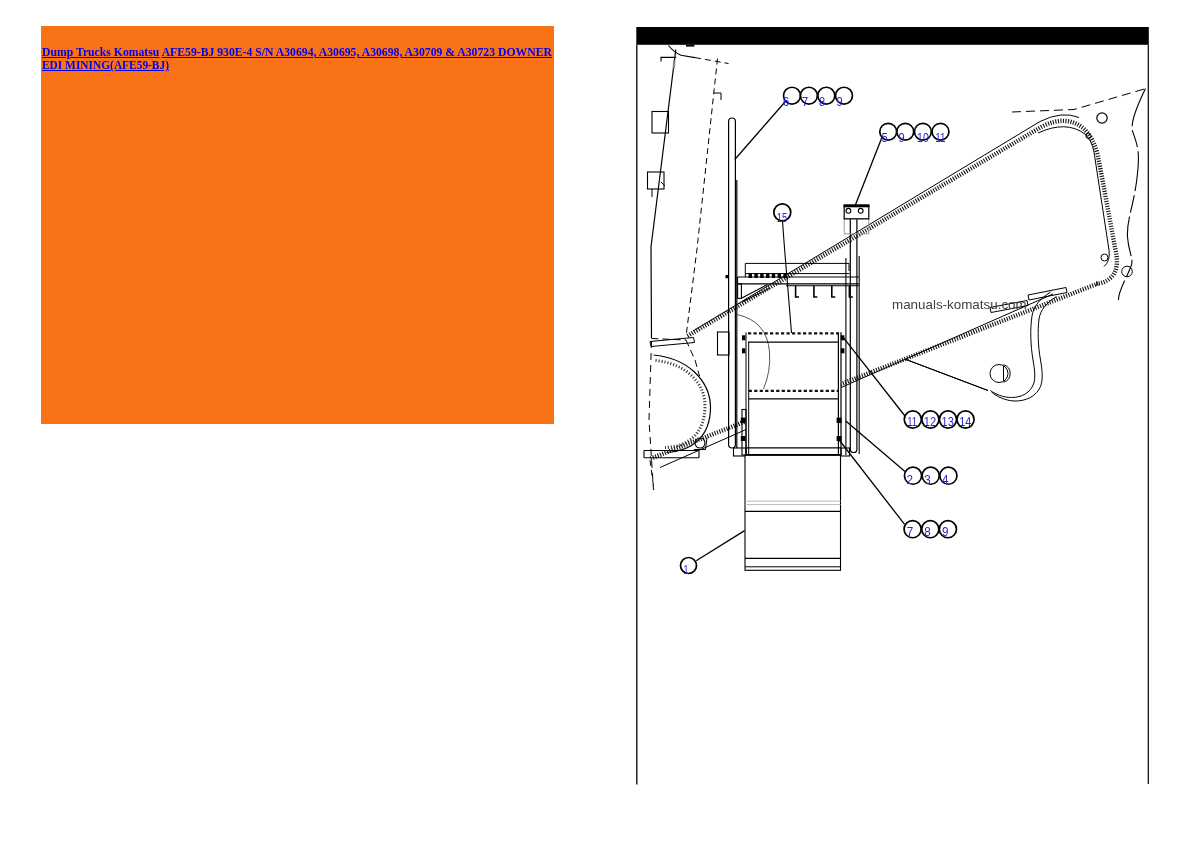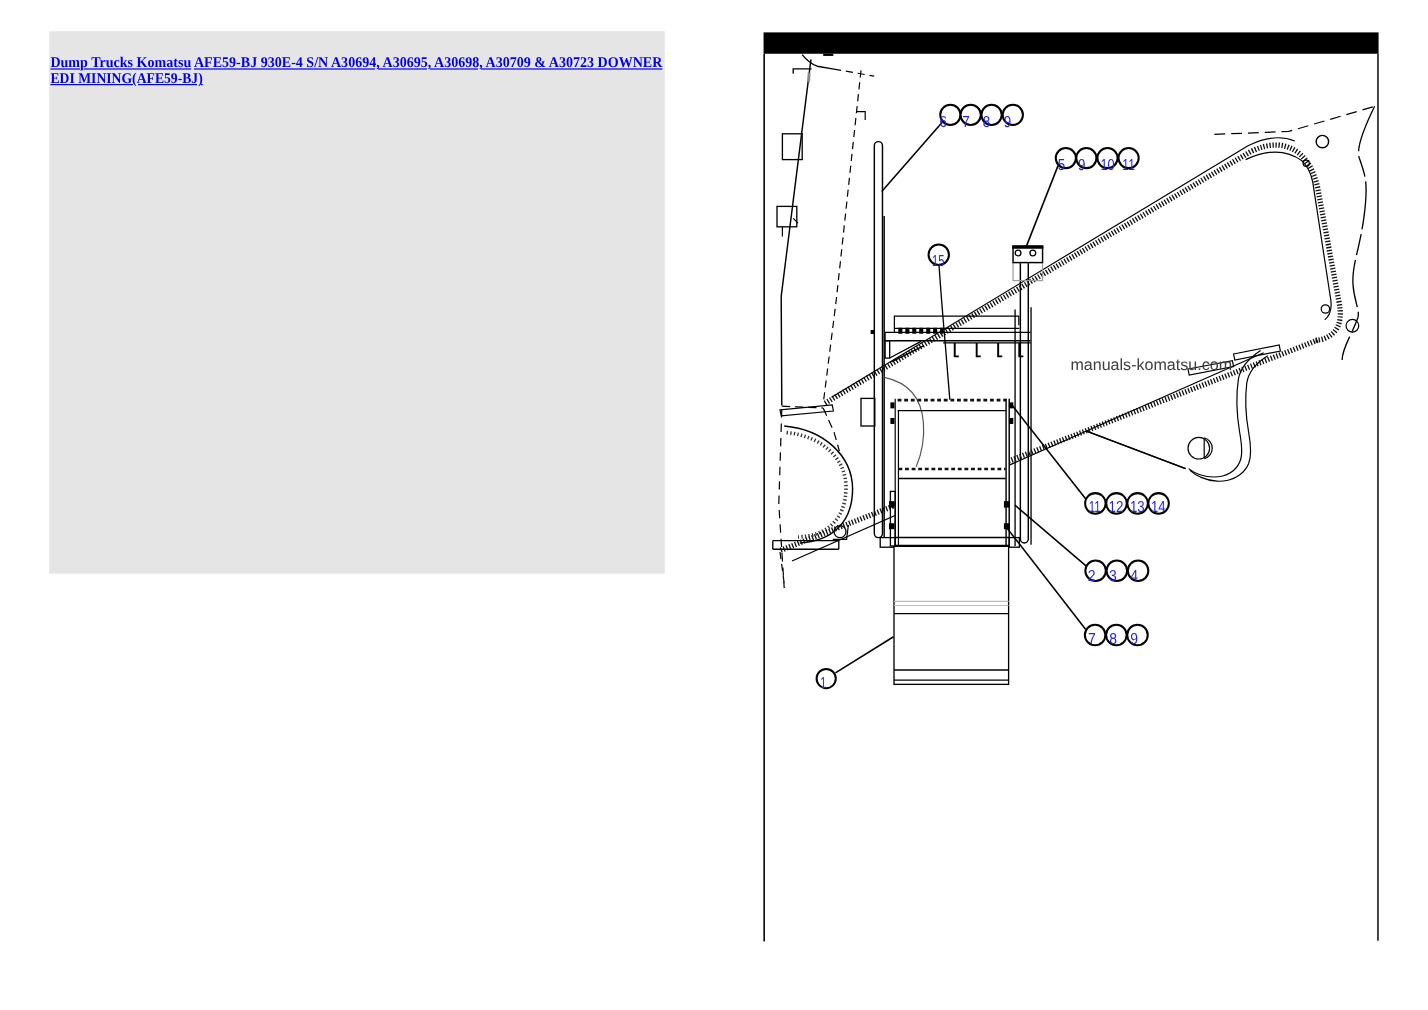--- a/index.html
+++ b/index.html
@@ -1,16 +1,16 @@
 <!DOCTYPE html>
 <html><head><meta charset="utf-8">
 <style>
 html,body{margin:0;padding:0;background:#fff}
 #page{position:relative;width:1190px;height:842px;overflow:hidden}
-#blk{position:absolute;left:41px;top:26px;width:513px;height:452px;background:#e5e5e5}
+#blk{position:absolute;left:41px;top:26px;width:513px;height:398px;background:#f97316}
 #blk .t1,#blk .t2{position:absolute;left:1px;white-space:nowrap;font-family:"Liberation Serif",serif;font-size:12.4px;color:#0000ee;font-weight:bold;transform:scaleX(0.92);transform-origin:0 0}
 #blk .t1{top:19.3px;transform:scaleX(0.945)}
 #blk .t2{top:32.3px}
 #blk a{color:#0000ee;text-decoration:underline}
 svg{position:absolute;left:0;top:0}
 .n{font-family:"Liberation Sans",sans-serif;font-size:13.2px;fill:#2525dc}
 </style></head>
 <body>
 <div id="page">
 

